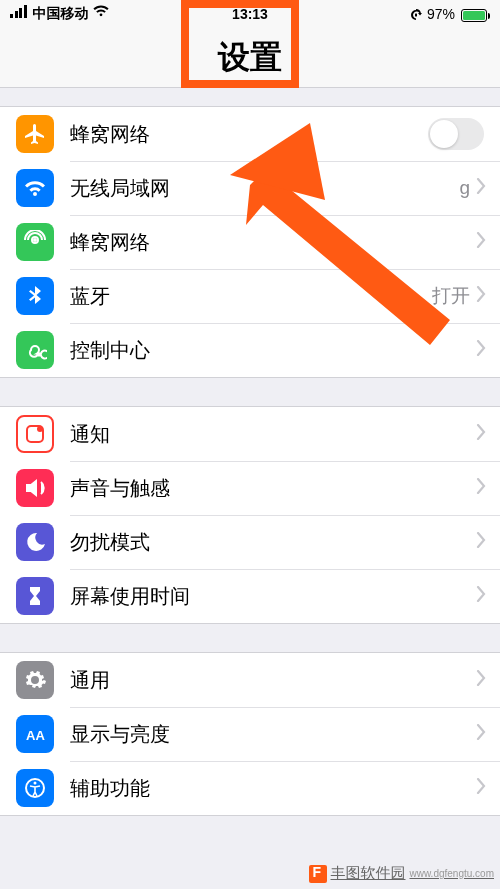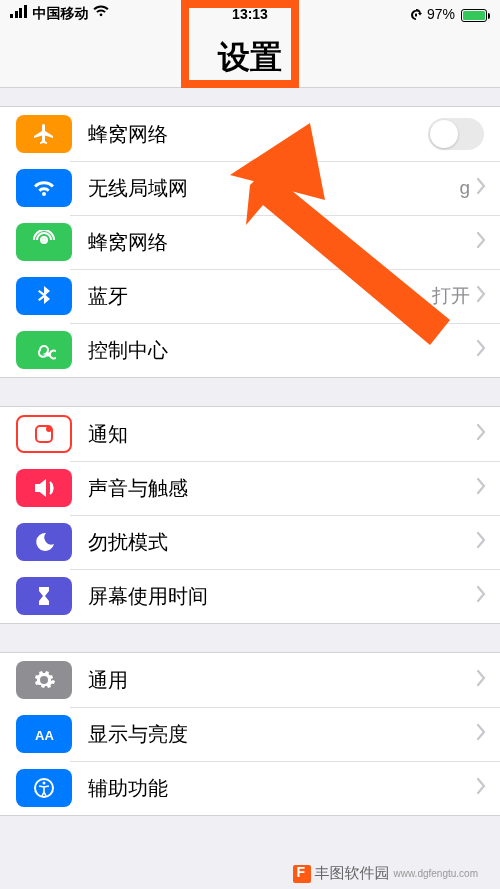--- a/index.html
+++ b/index.html
@@ -25,40 +25,40 @@
 
   
   .nav { height: 60px; background: #f8f8f8; display:flex; align-items:center; justify-content:center; border-bottom:1px solid #d1d1d6;}
   .nav-title { font-size: 32px; font-weight: 700; }
 
   
   .group { margin-top: 28px; background:#fff; border-top:1px solid #d1d1d6; border-bottom:1px solid #d1d1d6; }
   .group.first { margin-top: 18px; }
   .row { display:flex; align-items:center; height:54px; padding-left:16px; position:relative; }
   .row + .row::before { content:""; position:absolute; left:70px; right:0; top:0; height:1px; background:#e0e0e4; }
-  .row-icon { width:56px; height:38px; border-radius:8px; display:flex; align-items:center; justify-content:center; flex-shrink:0; margin-right:16px; }
+  .row-icon { width:38px; height:38px; border-radius:8px; display:flex; align-items:center; justify-content:center; flex-shrink:0; margin-right:16px; }
   .row-icon svg { width:24px; height:24px; fill:#fff; }
   .row-label { flex:1; font-size:20px; color:#000; }
   .row-value { font-size:19px; color:#8e8e93; margin-right:6px; }
   .chevron { margin-right:14px; }
   .chevron svg { width:10px; height:16px; }
   .toggle { width:56px; height:32px; background:#e9e9ea; border-radius:16px; position:relative; margin-right:16px; }
   .toggle .knob { position:absolute; left:2px; top:2px; width:28px; height:28px; background:#fff; border-radius:50%; box-shadow:0 1px 3px rgba(0,0,0,0.2); }
 
   
   .bg-orange{background:#ff9500;} .bg-blue{background:#007aff;} .bg-btblue{background:#007aff;}
   .bg-green{background:#34c759;} .bg-green2{background:#34c759;} .bg-pink{background:#ff2d55;} .bg-purple{background:#5856d6;}
   .bg-indigo{background:#5856d6;} .bg-gray{background:#8e8e93;}
 
   
   .highlight-box { position:absolute; border:8px solid #ff5a13; pointer-events:none; }
   .arrow-overlay { position:absolute; pointer-events:none; }
 
   
-  .watermark { position:absolute; right:22px; bottom:6px; display:flex; align-items:center; font-size:15px; color:#666; background:rgba(255,255,255,0.0); }
+  .watermark { position:absolute; right:6px; bottom:6px; display:flex; align-items:center; font-size:15px; color:#666; background:rgba(255,255,255,0.0);text-decoration:underline; }
   .watermark .logo { width:18px; height:18px; background:#ff5a13; border-radius:2px; margin-right:4px; position:relative; }
   .watermark .logo::after{content:"F"; position:absolute; left:4px; top:-1px; color:#fff; font-weight:700; font-size:14px;}
   .watermark .sub { font-size:10px; color:#999; margin-left:4px; }
 </style>
 </head>
 <body>
 
 <div class="screen">
 
   <div class="status-bar">

